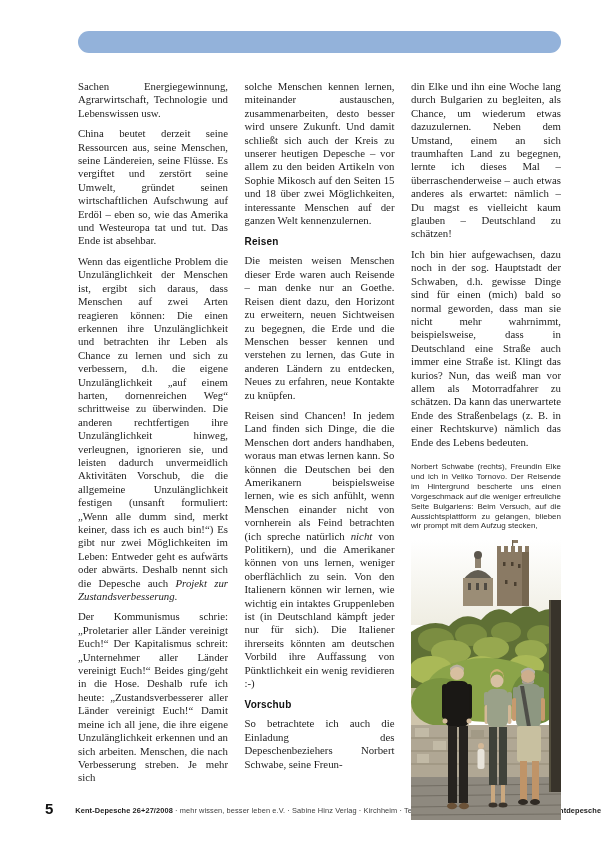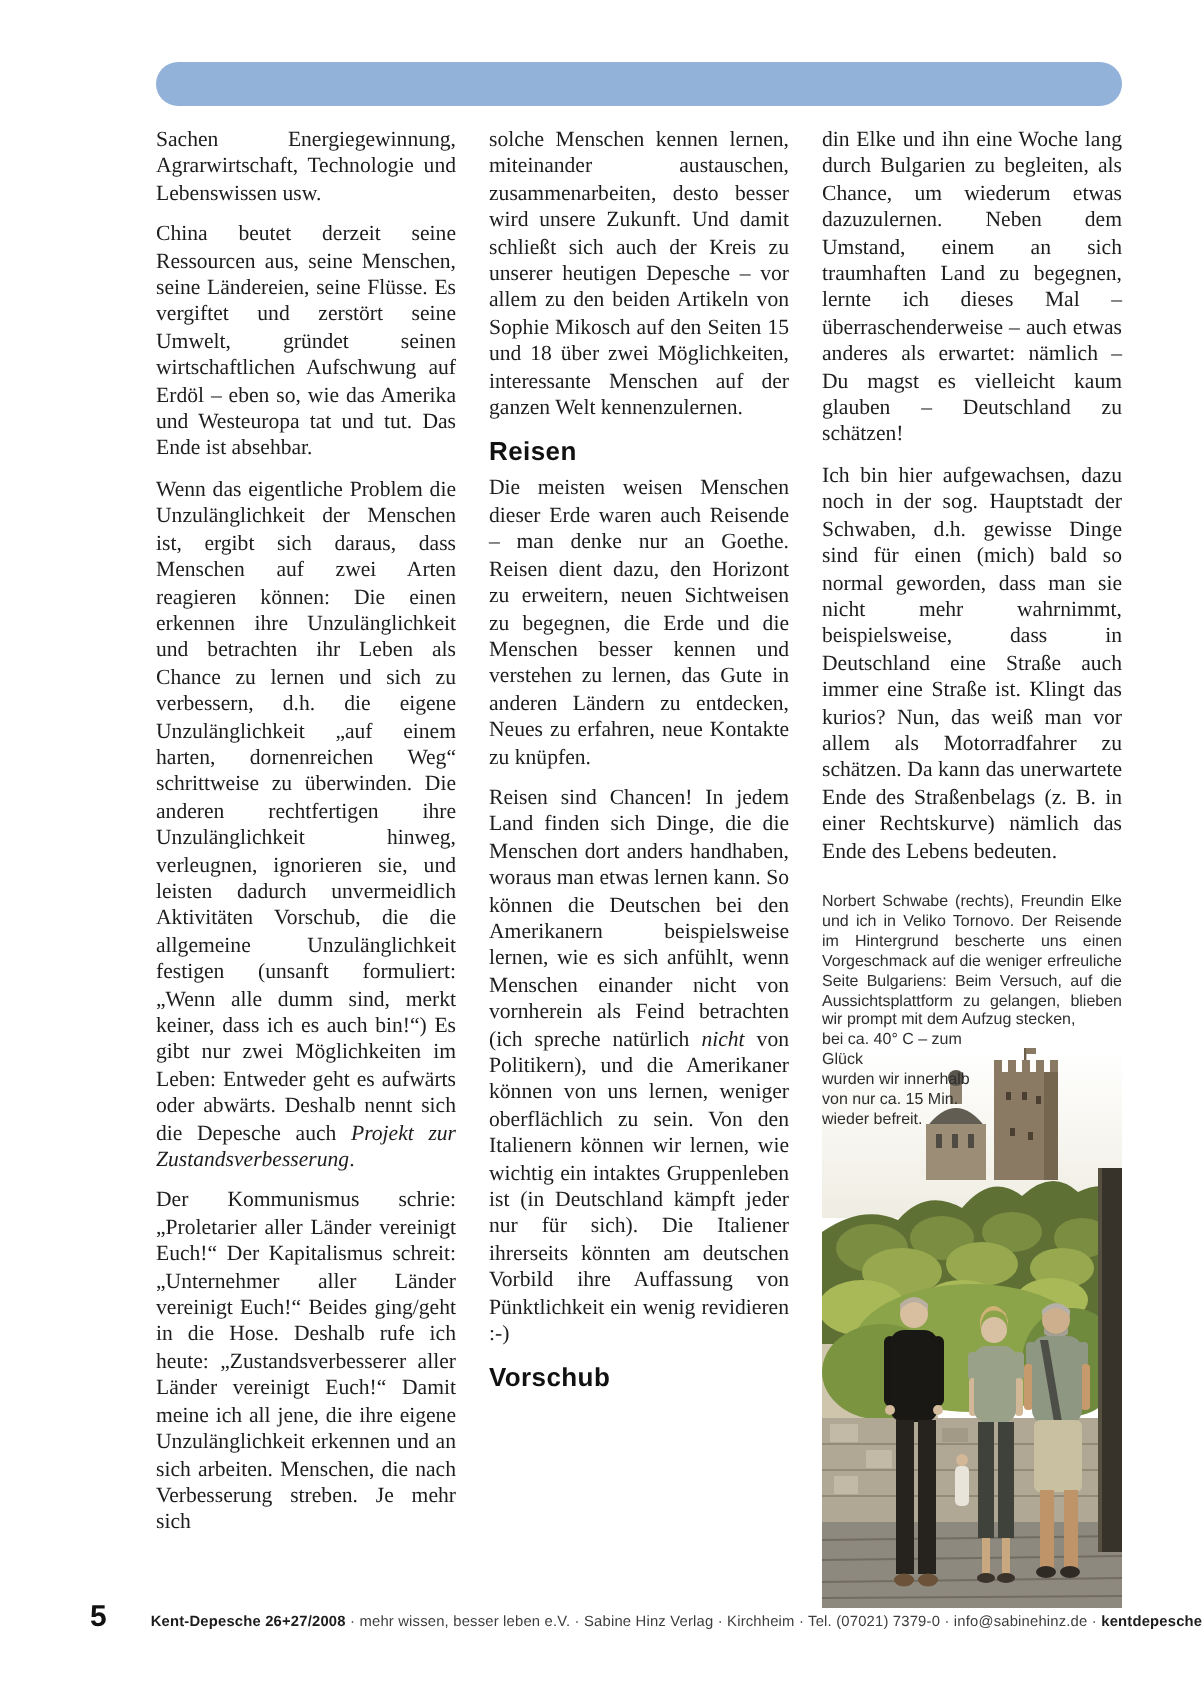--- a/index.html
+++ b/index.html
@@ -1,24 +1,24 @@
 <!DOCTYPE html>
 <html lang="de" style="--header-bar: #93b2da; --page-bg: #ffffff; --text: #1d1d1d; --caption-text: #2e2e2e; --footer-text: #3d3d3d;"><head>
 <meta charset="utf-8">
 <style>
   html,body{margin:0;padding:0;background:#ffffff;}
   .page{position:relative;width:601px;height:841px;background:var(--page-bg,#ffffff);overflow:hidden;
         font-family:"Liberation Serif","DejaVu Serif",serif;}
   .header-bar{position:absolute;left:78px;top:31px;width:483px;height:22px;border-radius:11px;
         background:var(--header-bar,#93b2da);}
-  .content{position:absolute;left:78px;top:64px;width:483px;display:flex;gap:16.5px;}
+  .content{position:absolute;left:78px;top:80px;width:483px;display:flex;gap:16.5px;}
   .col{width:150px;font-size:10.8px;line-height:13.4px;text-align:justify;color:var(--text,#1d1d1d);
         hyphens:auto;-webkit-hyphens:auto;}
   .col p{margin:0 0 7px 0;}
-  .col h2{font-family:"Liberation Sans","DejaVu Sans",sans-serif;font-size:13px;line-height:13px;
+  .col h2{font-family:"Liberation Sans","DejaVu Sans",sans-serif;font-size:10px;line-height:13px;
         font-weight:bold;color:#111;margin:8px 0 6px 0;text-align:left;letter-spacing:.2px;}
   .col3{position:relative;height:747px;}
   .caption{position:relative;z-index:2;margin-top:13px;
         font-family:"Liberation Sans","DejaVu Sans",sans-serif;font-size:8px;line-height:9.9px;
         color:var(--caption-text,#2e2e2e);}
   .cap1{display:block;text-align:justify;}
   .cap2{display:block;width:86px;white-space:pre-line;text-align:left;}
   .photo{position:absolute;left:0;top:460px;z-index:1;display:block;}
   .footer{position:absolute;left:45px;top:802px;width:522px;display:flex;align-items:flex-end;}
   .pagenum{font-family:"Liberation Sans","DejaVu Sans",sans-serif;font-weight:bold;font-size:15px;
@@ -43,32 +43,29 @@
       <p><span>Wenn das eigentliche Problem die Unzulänglichkeit der Menschen ist, ergibt sich daraus, dass Menschen auf zwei Arten reagieren können: Die einen erkennen ihre Unzulänglichkeit und betrachten ihr Leben als Chance zu lernen und sich zu verbessern, d.h. die eigene Unzulänglichkeit „auf einem harten, dornenreichen Weg“ schrittweise zu überwinden. Die anderen rechtfertigen ihre Unzulänglichkeit hinweg, verleugnen, ignorieren sie, und leisten dadurch unvermeidlich Aktivitäten Vorschub, die die allgemeine Unzulänglichkeit festigen (unsanft formuliert: „Wenn alle dumm sind, merkt keiner, dass ich es auch bin!“) Es gibt nur zwei Möglichkeiten im Leben: Entweder geht es aufwärts oder abwärts. Deshalb nennt sich die Depesche auch </span><i>Projekt zur Zustandsverbesserung</i><span>.</span></p>
       <p>Der Kommunismus schrie: „Proletarier aller Länder vereinigt Euch!“ Der Kapitalismus schreit: „Unternehmer aller Länder vereinigt Euch!“ Beides ging/geht in die Hose. Deshalb rufe ich heute: „Zustandsverbesserer aller Länder vereinigt Euch!“ Damit meine ich all jene, die ihre eigene Unzulänglichkeit erkennen und an sich arbeiten. Menschen, die nach Verbesserung streben. Je mehr sich</p>
     </div>
 
     <div class="col">
       <p>solche Menschen kennen lernen, miteinander austauschen, zusammenarbeiten, desto besser wird unsere Zukunft. Und damit schließt sich auch der Kreis zu unserer heutigen Depesche – vor allem zu den beiden Artikeln von Sophie Mikosch auf den Seiten 15 und 18 über zwei Möglichkeiten, interessante Menschen auf der ganzen Welt kennenzulernen.</p>
       <h2>Reisen</h2>
       <p>Die meisten weisen Menschen dieser Erde waren auch Reisende – man denke nur an Goethe. Reisen dient dazu, den Horizont zu erweitern, neuen Sichtweisen zu begegnen, die Erde und die Menschen besser kennen und verstehen zu lernen, das Gute in anderen Ländern zu entdecken, Neues zu erfahren, neue Kontakte zu knüpfen.</p>
       <p><span>Reisen sind Chancen! In jedem Land finden sich Dinge, die die Menschen dort anders handhaben, woraus man etwas lernen kann. So können die Deutschen bei den Amerikanern beispielsweise lernen, wie es sich anfühlt, wenn Menschen einander nicht von vornherein als Feind betrachten (ich spreche natürlich </span><i>nicht</i><span> von Politikern), und die Amerikaner können von uns lernen, weniger oberflächlich zu sein. Von den Italienern können wir lernen, wie wichtig ein intaktes Gruppenleben ist (in Deutschland kämpft jeder nur für sich). Die Italiener ihrerseits könnten am deutschen Vorbild ihre Auffassung von Pünktlichkeit ein wenig revidieren :-)</span></p>
       <h2>Vorschub</h2>
+      <p>So betrachtete ich auch die Einladung des Depeschenbeziehers Norbert Schwabe, seine Freun-</p>
     </div>
 
     <div class="col col3">
       <p>din Elke und ihn eine Woche lang durch Bulgarien zu begleiten, als Chance, um wiederum etwas dazuzulernen. Neben dem Umstand, einem an sich traumhaften Land zu begegnen, lernte ich dieses Mal – überraschenderweise – auch etwas anderes als erwartet: nämlich – Du magst es vielleicht kaum glauben – Deutschland zu schätzen!</p>
       <p>Ich bin hier aufgewachsen, dazu noch in der sog. Hauptstadt der Schwaben, d.h. gewisse Dinge sind für einen (mich) bald so normal geworden, dass man sie nicht mehr wahrnimmt, beispielsweise, dass in Deutschland eine Straße auch immer eine Straße ist. Klingt das kurios? Nun, das weiß man vor allem als Motorradfahrer zu schätzen. Da kann das unerwartete Ende des Straßenbelags (z. B. in einer Rechtskurve) nämlich das Ende des Lebens bedeuten.</p>
 
       <div class="caption">
         <span class="cap1">Norbert Schwabe (rechts), Freundin Elke und ich in Veliko Tornovo. Der Reisende im Hintergrund bescherte uns einen Vorgeschmack auf die weniger erfreuliche Seite Bulgariens: Beim Versuch, auf die Aussichtsplattform zu gelangen, blieben wir prompt mit dem Aufzug stecken,</span>
-        <span class="cap2">bei ca. 40° C – zum Glück
-wurden wir innerhalb
-von nur ca. 15 Min.
-wieder befreit.</span>
       </div>
 
       <svg class="photo" width="150" height="280" viewBox="0 0 150 280" xmlns="http://www.w3.org/2000/svg">
         <defs>
           <linearGradient id="sky" x1="0" y1="0" x2="0" y2="1">
             <stop offset="0" stop-color="#ffffff"></stop>
             <stop offset="1" stop-color="#efede2"></stop>
           </linearGradient>
         </defs>
         <g>

